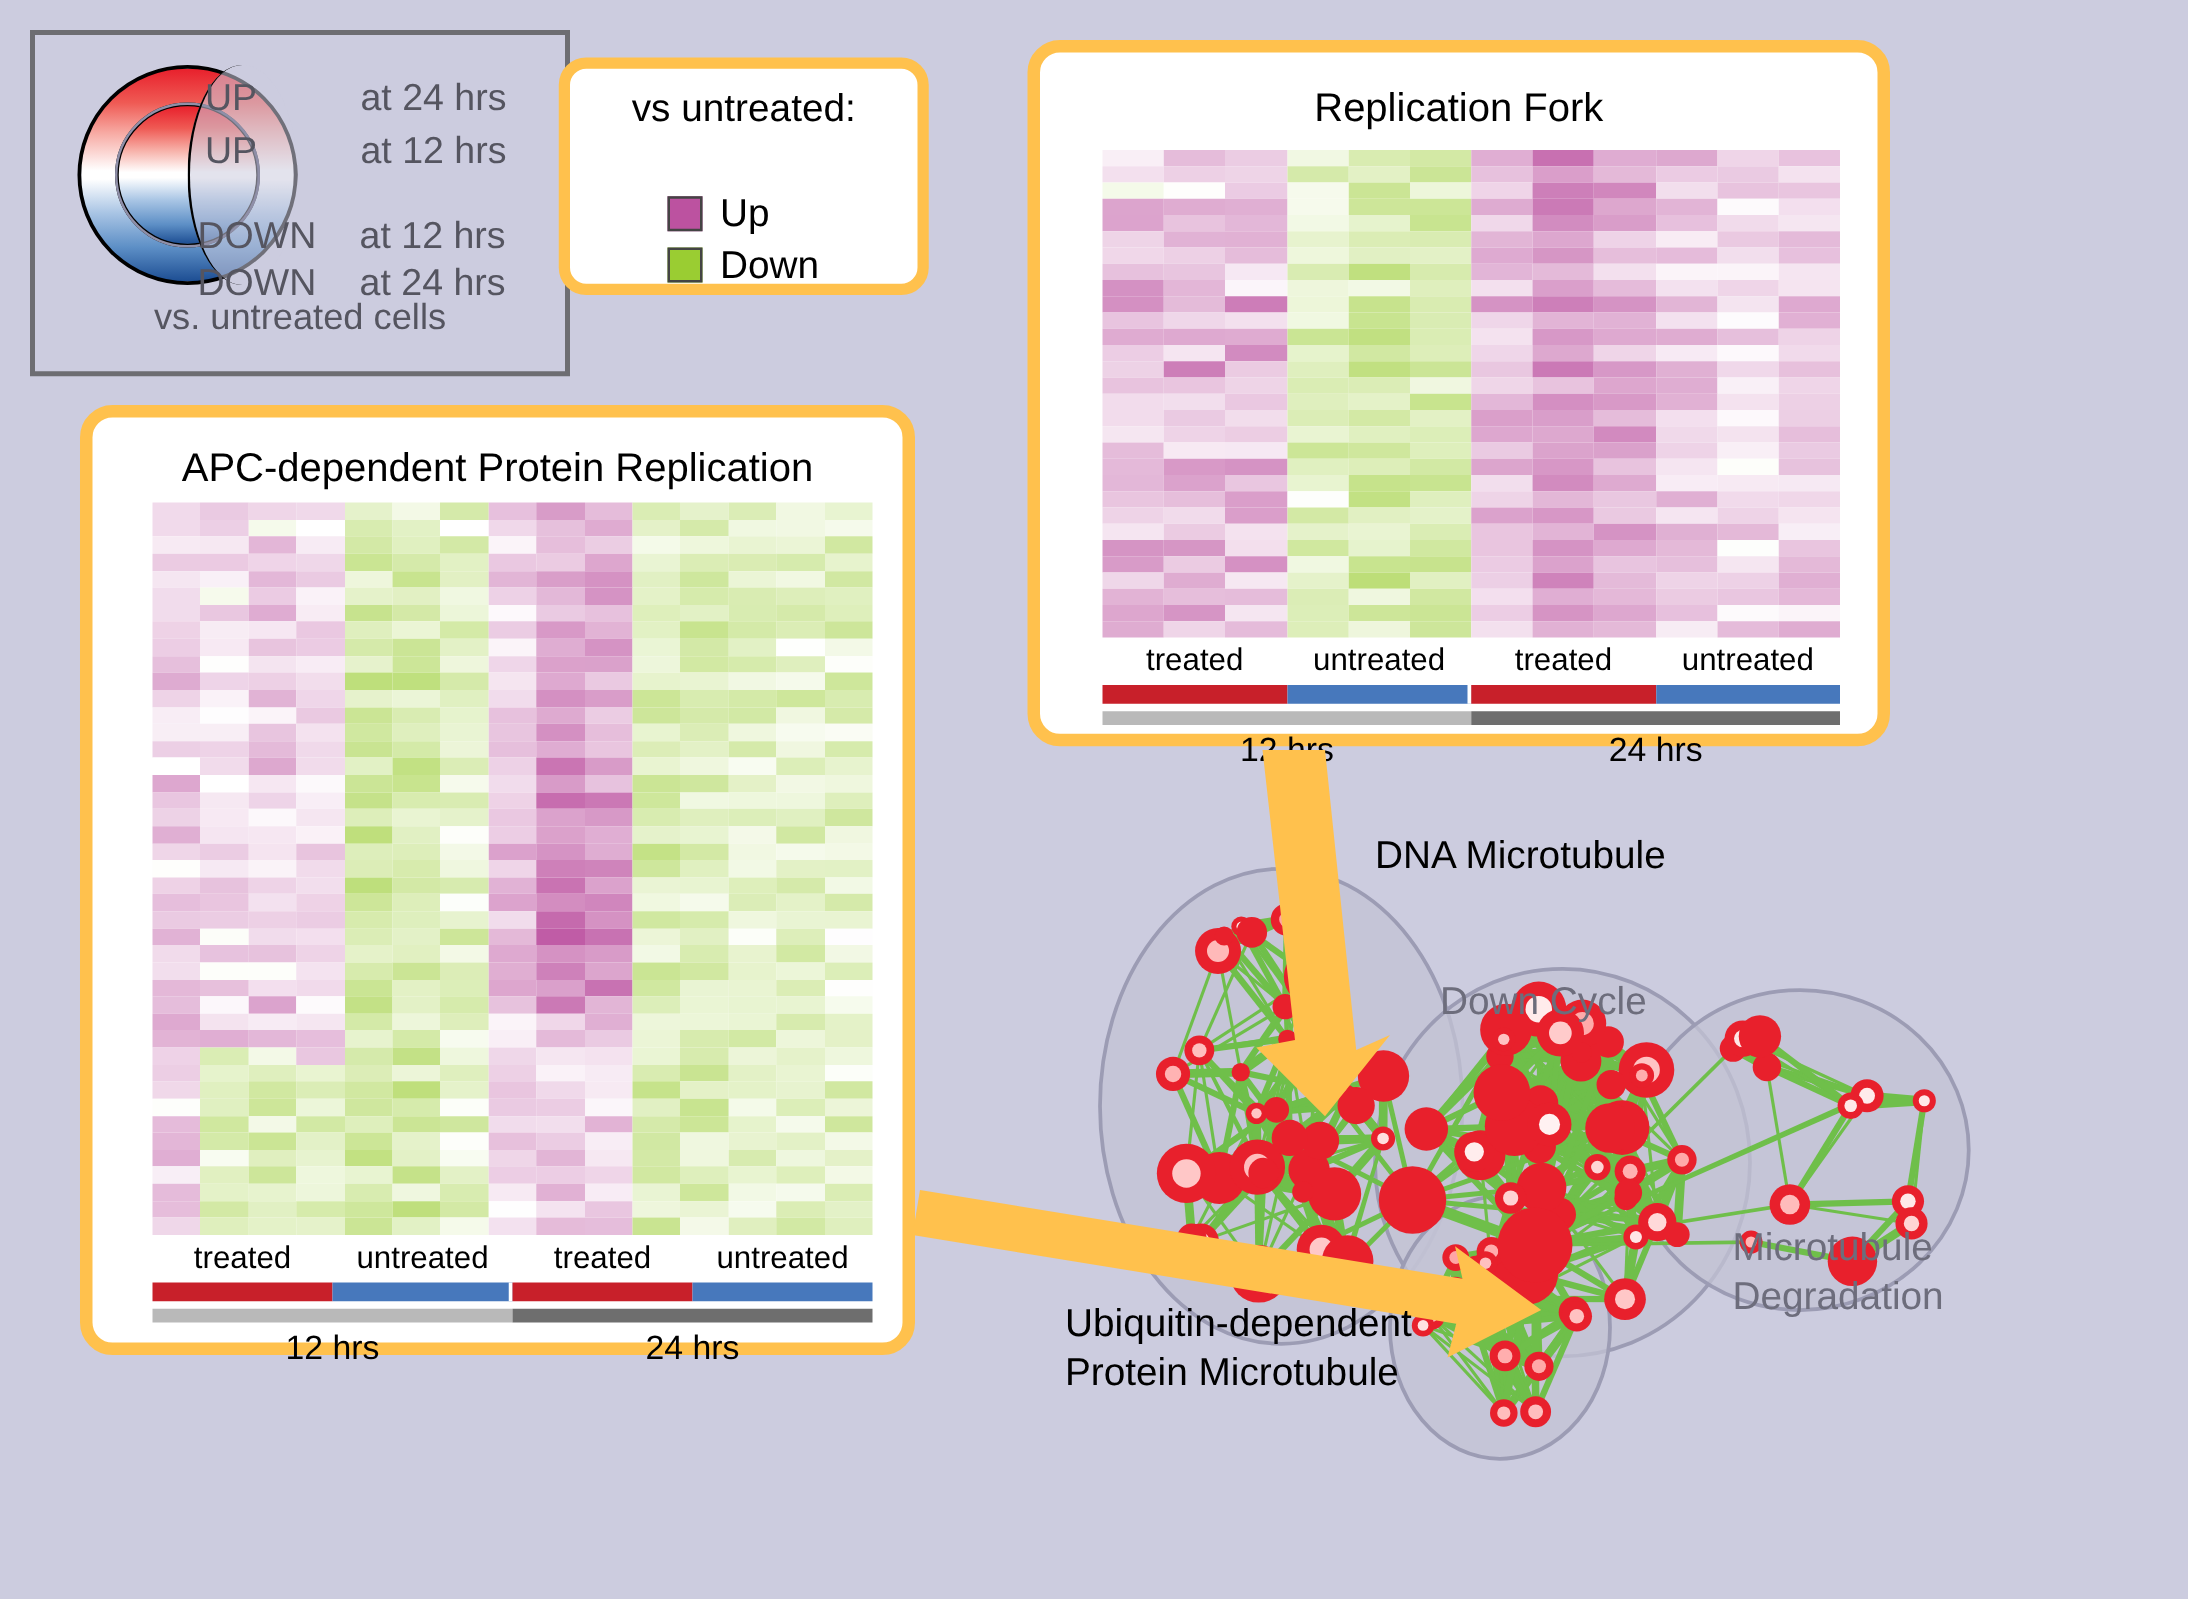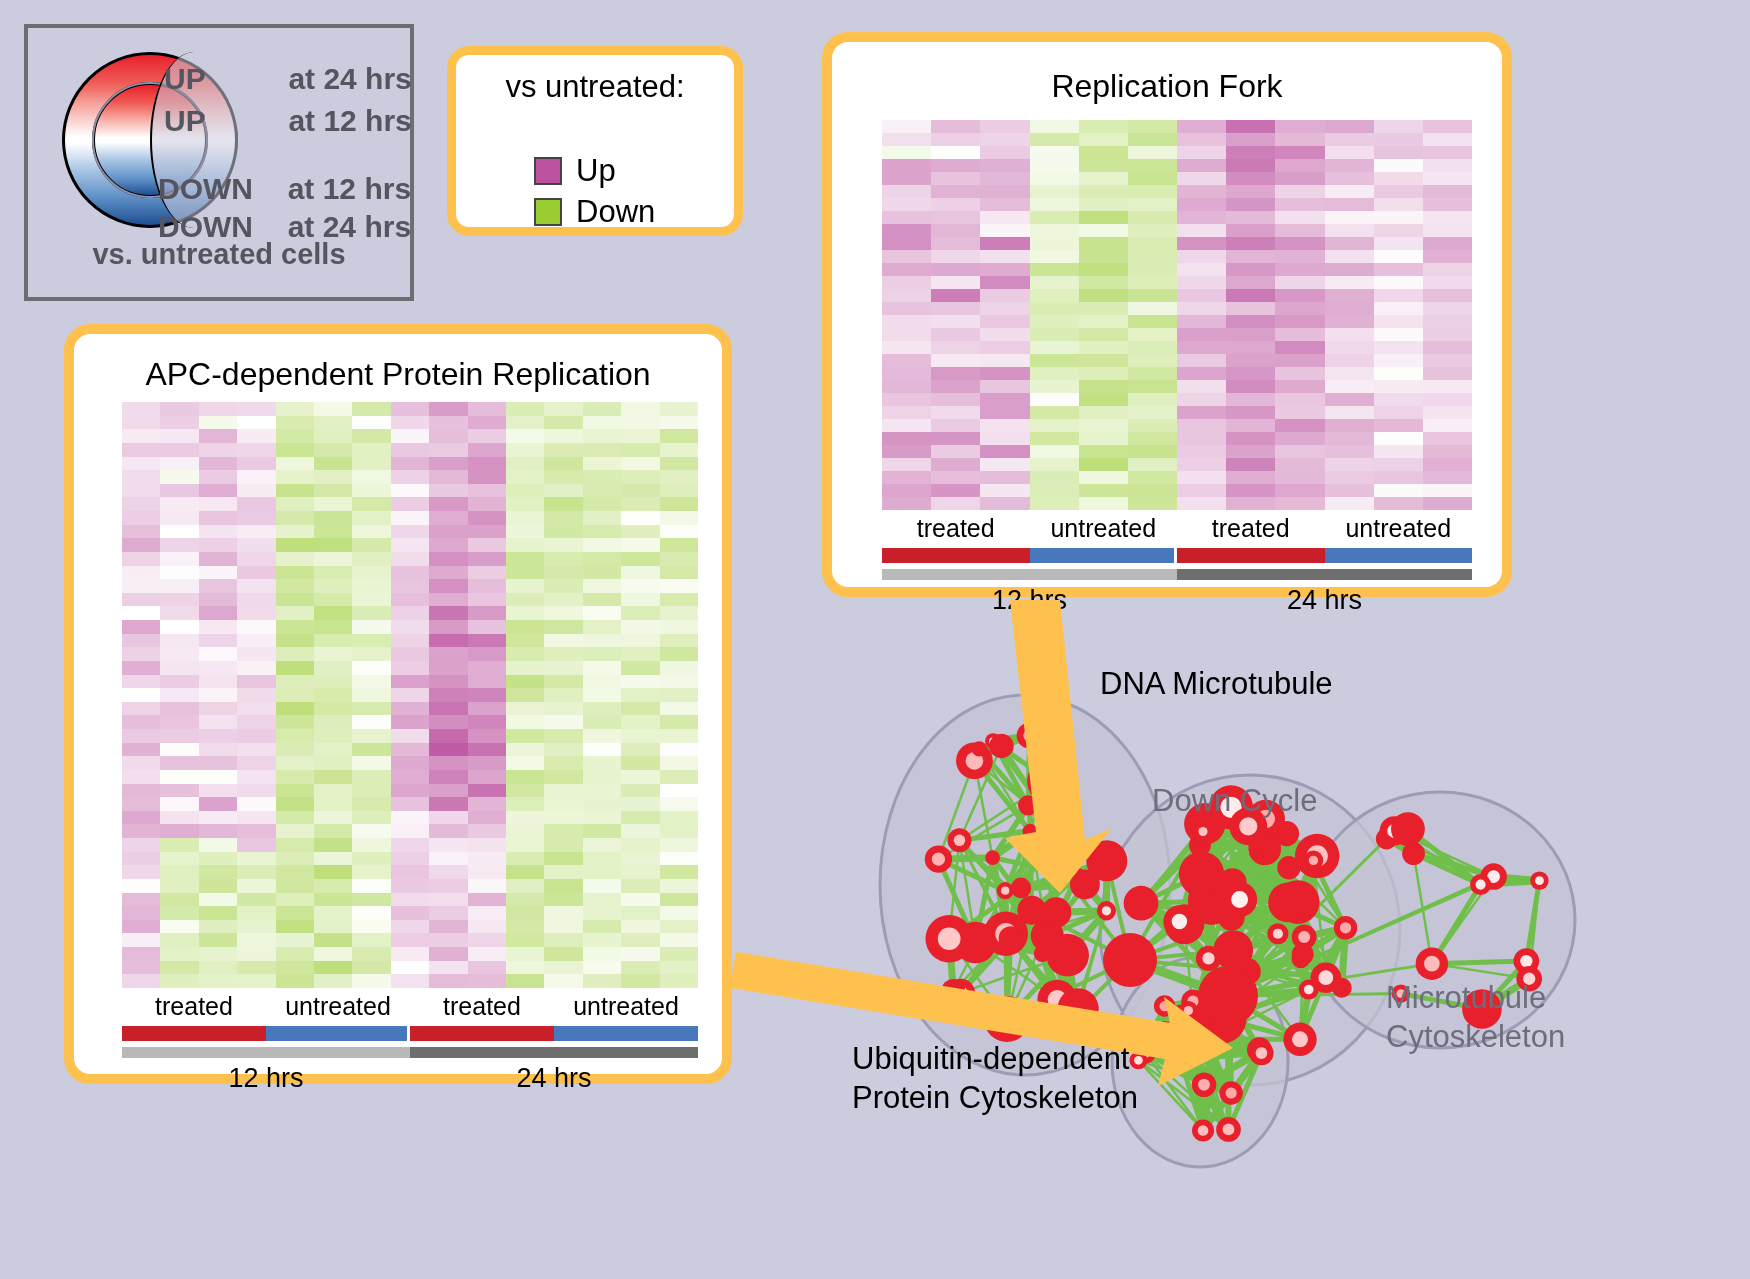--- a/index.html
+++ b/index.html
@@ -6,22 +6,22 @@
   body{
     width:1750px;height:1279px;
     background:#ccccdf;
     font-family:"Liberation Sans", sans-serif;
     position:relative;overflow:hidden;
   }
   .stage{position:absolute;left:0;top:0;width:1750px;height:1279px;}
 
   
   #scale-legend{
-    position:absolute;left:24px;top:24px;width:390px;height:277px;
-    background:#ccccdf;border:4px solid #6d6d72;box-sizing:border-box;font-weight:bold;
+    position:absolute;left:24px;top:24px;width:432px;height:277px;
+    background:#ccccdf;border:4px solid #6d6d72;box-sizing:border-box;
   }
   #scale-rings{position:absolute;left:34px;top:24px;width:176px;height:176px;}
   .ring{position:absolute;border-radius:50%;}
   .ring-outer{left:0;top:0;width:176px;height:176px;
      background:linear-gradient(to bottom,#e8202c 0%,#ef5a54 16%,#f7a9a2 30%,#ffffff 48%,#ffffff 52%,#a8c4e4 68%,#5d8fc6 84%,#1d4e93 100%);
      border:3px solid #000;box-sizing:border-box;}
   .ring-inner{left:30px;top:30px;width:116px;height:116px;
      background:linear-gradient(to bottom,#e8202c 0%,#ef5a54 16%,#f7b0a8 32%,#ffffff 48%,#ffffff 52%,#aac6e5 68%,#5d8fc6 86%,#1d4e93 100%);
      border:3px solid #000;box-sizing:border-box;}
   .ring-mask{left:50%;top:0;width:88px;height:176px;background:#ccccdf;opacity:.55;}
@@ -2148,17 +2148,17 @@
   </div>
 
   <svg class="stage" style="pointer-events:none">
     <polygon fill="#ffc14d" points="1010,600 1060,600 1085,840 1112,828 1060,893 1005,838 1036,832"></polygon>
     <polygon fill="#ffc14d" points="736,952 1170,1023 1164,997 1233,1048 1158,1086 1165,1059 730,988"></polygon>
   </svg>
 
   <div class="net-lbl" style="left:1100px;top:666px;font-size:31px;color:#000;">DNA Microtubule</div>
   <div class="net-lbl" style="left:1152px;top:783px;font-size:31px;color:#6d6d7c;">Down Cycle</div>
   <div class="net-lbl" style="left:1386px;top:979px;font-size:31px;color:#6d6d7c;line-height:1.25;">Microtubule
-Cytoskeleton</div>
+Degradation</div>
   <div class="net-lbl" style="left:852px;top:1040px;font-size:31px;color:#000;line-height:1.25;">Ubiquitin-dependent
-Protein Cytoskeleton</div>
+Protein Microtubule</div>
 
 </div>
 
 </body></html>

